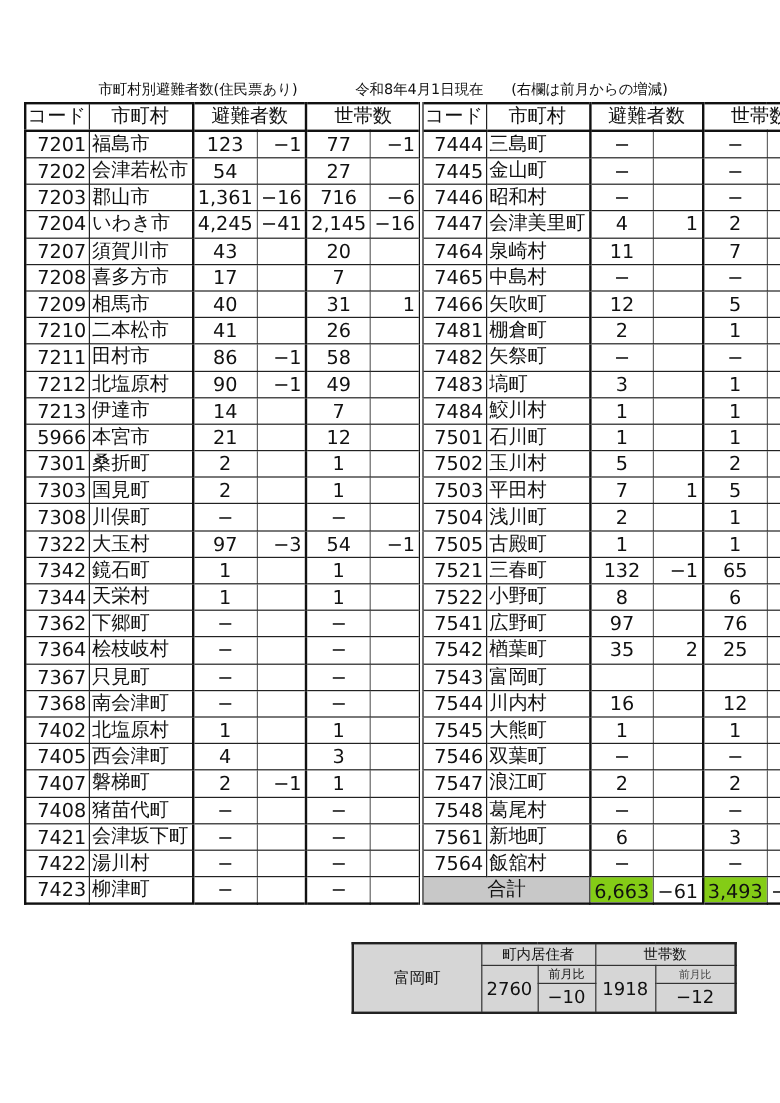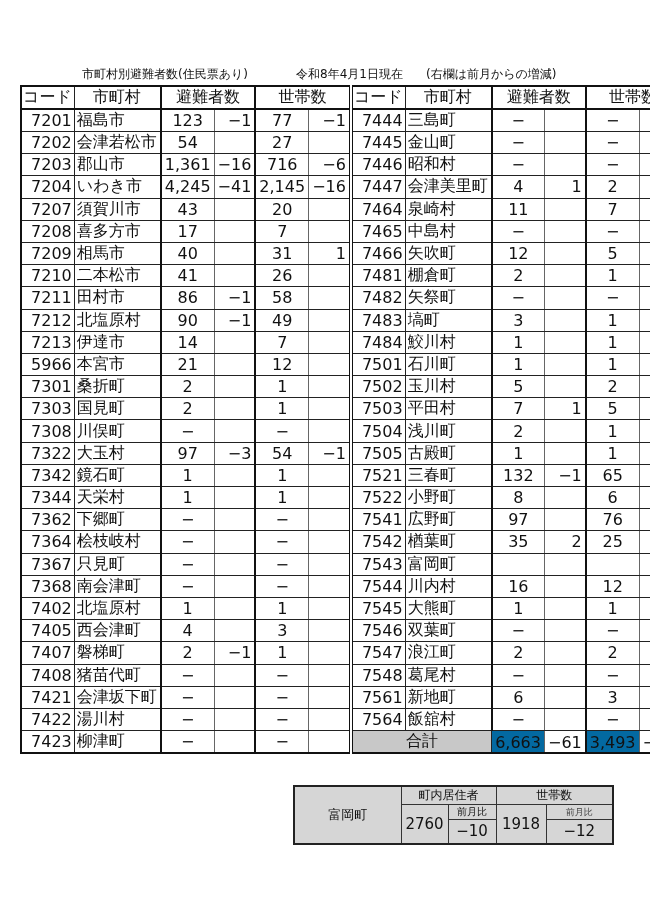--- a/index.html
+++ b/index.html
@@ -17,21 +17,21 @@
                   overflow: hidden; box-sizing: border-box; }
   table.main tr { height: 22.2px; }
   table.main td.code { text-align: right; padding-right: 2px; }
   table.main td.name { text-align: left; padding-left: 2px; border-right: 2px solid #111; }
   table.main td.num { text-align: center; border-right: 1px solid #666; }
   table.main td.delta { text-align: right; border-right: 2px solid #111; }
   table.main td.sep { border-right: 4px double #111; }
   table.main tr.hdr td { text-align: center; border-bottom: 2px solid #111; }
   table.main tr.hdr td.code { text-align: left; padding-left: 1px; }
   table.main { border: 2px solid #111; }
-  table.main td.gray { background: #0369a1; }
+  table.main td.gray { background: #84cc16; }
   table.main td.total-label { text-align: center; background: #c8c8c8; vertical-align: top; }
   table.main td.total-num { vertical-align: bottom; }
 
   table.summary { position: absolute; left: 293px; top: 785px; border-collapse: collapse;
                   table-layout: fixed; background: #d6d6d6; font-size: 12px; border: 2px solid #222; }
   table.summary td { border: 1px solid #333; text-align: center; padding: 0; box-sizing: border-box; }
   .summary .town { font-size: 13px; }
   .summary .big { font-size: 15px; }
   .summary .small { font-size: 9px; color: #444; }
   .summary .mid { font-size: 10px; }

